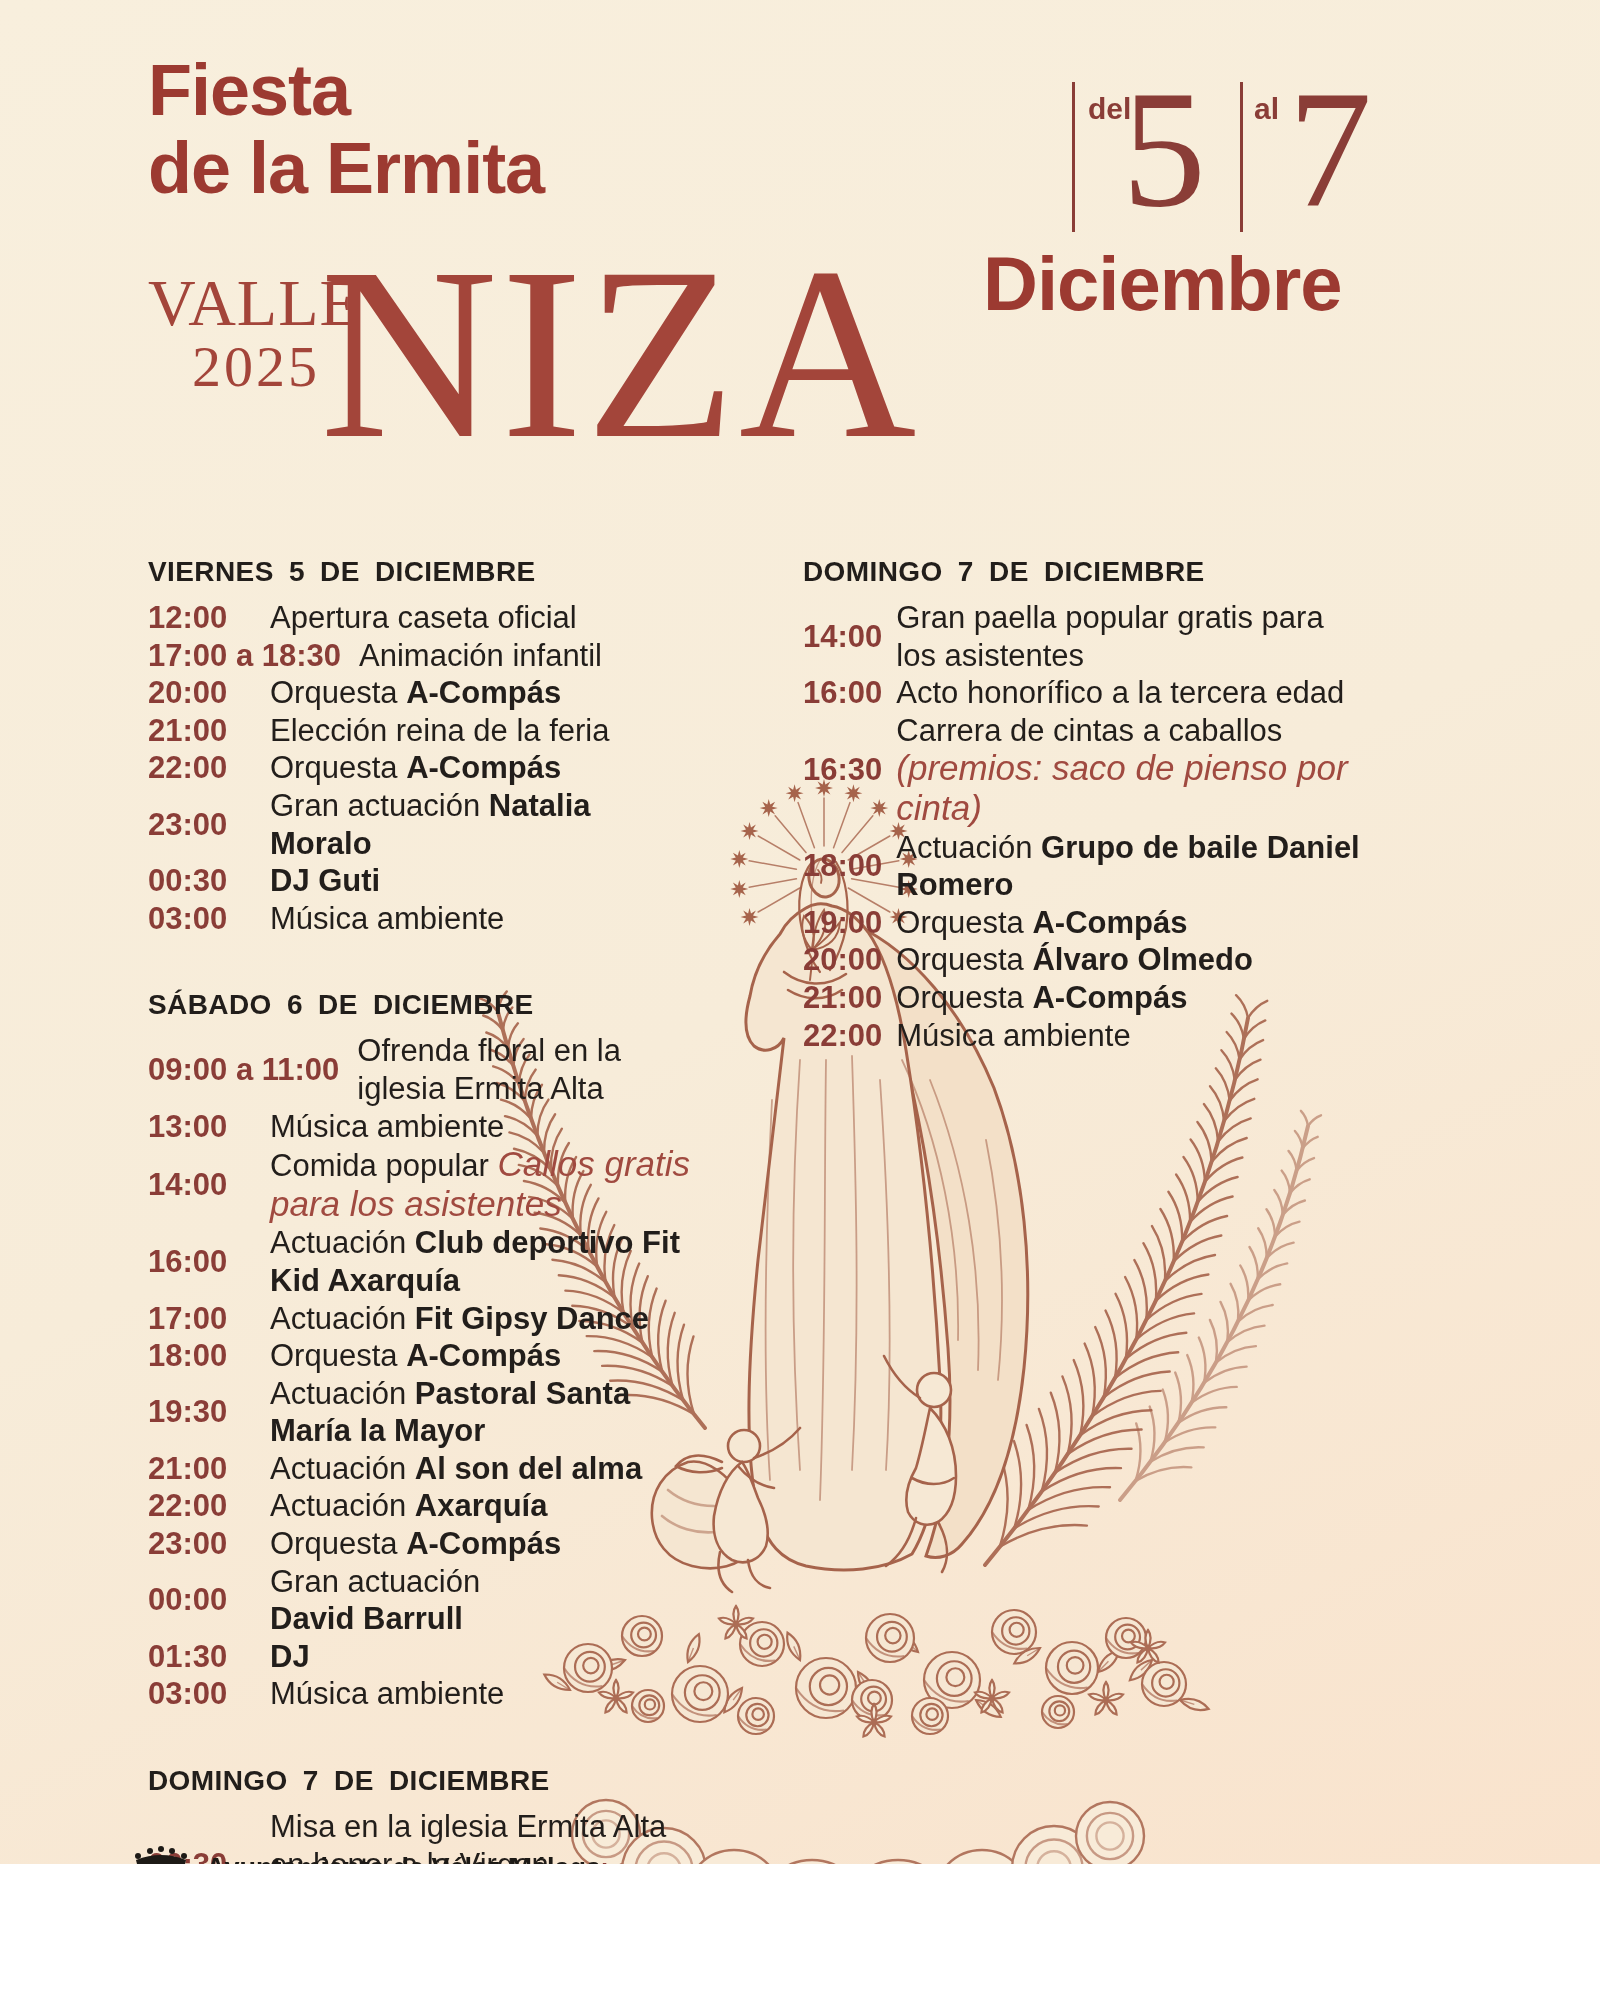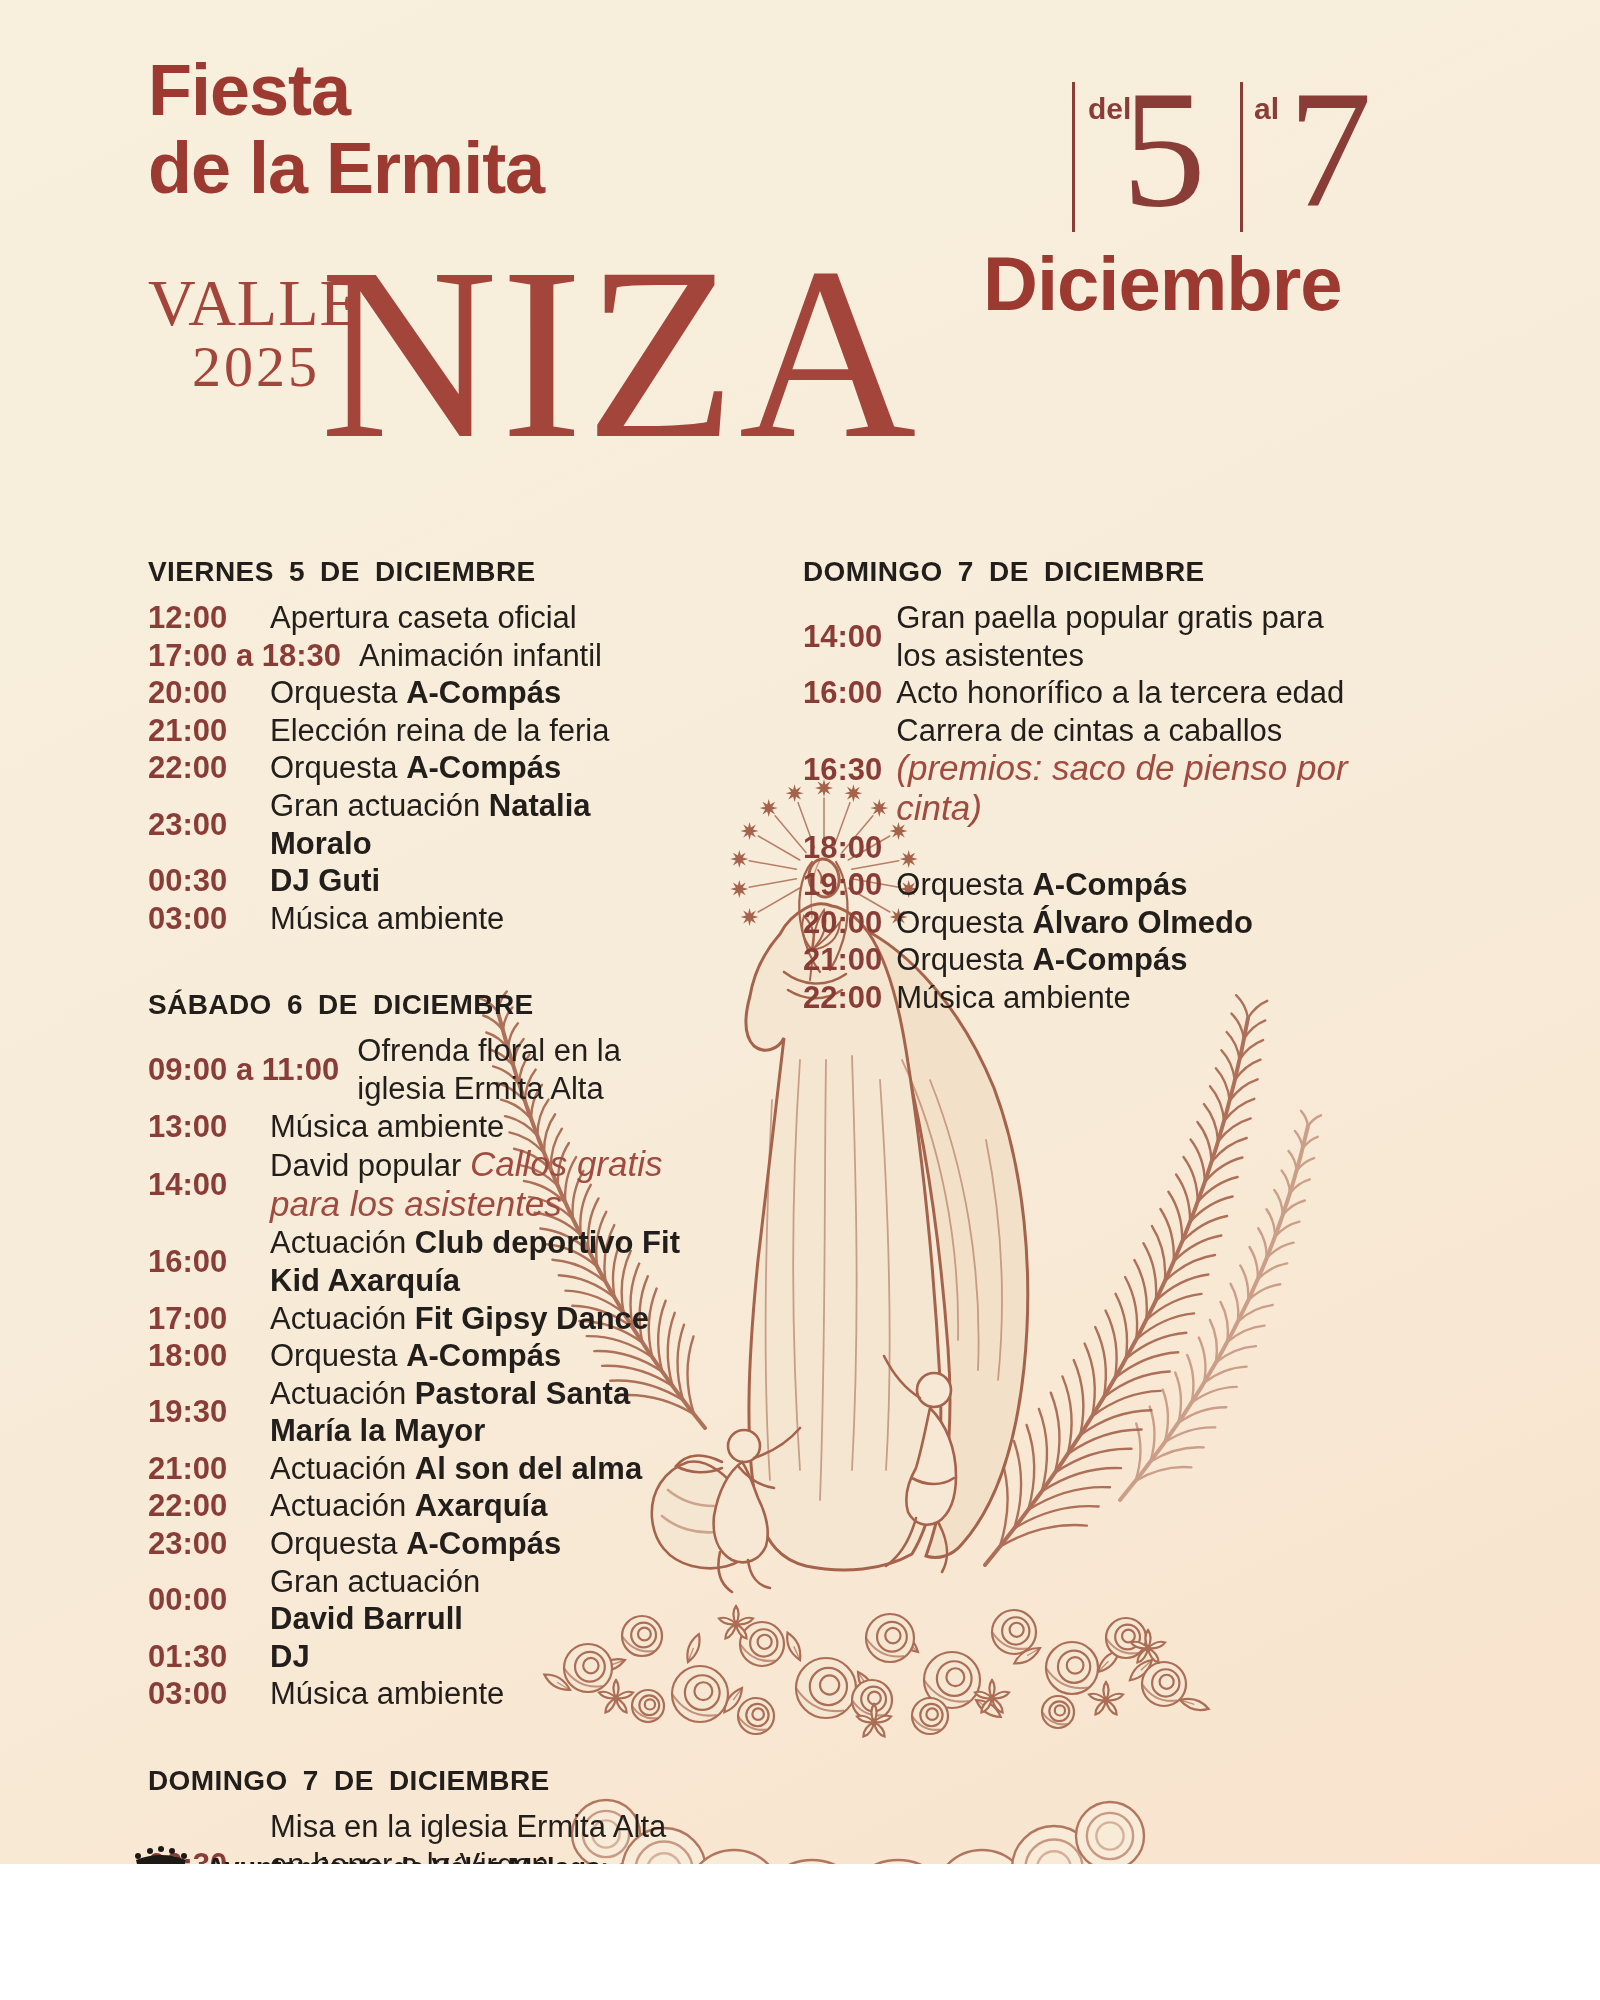--- a/index.html
+++ b/index.html
@@ -571,21 +571,21 @@
         </div>
         <div class="row">
           <span class="time">13:00</span>
           <div class="desc">
             <div class="line"><span class="seg">Música ambiente</span></div>
           </div>
         </div>
         <div class="row">
           <span class="time">14:00</span>
           <div class="desc">
-            <div class="line"><span class="seg">David popular </span><span class="seg i">Callos gratis para los asistentes</span></div>
+            <div class="line"><span class="seg">Comida popular </span><span class="seg i">Callos gratis para los asistentes</span></div>
           </div>
         </div>
         <div class="row">
           <span class="time">16:00</span>
           <div class="desc">
             <div class="line"><span class="seg">Actuación </span><span class="seg b">Club deportivo Fit Kid Axarquía</span></div>
           </div>
         </div>
         <div class="row">
           <span class="time">17:00</span>
@@ -684,20 +684,23 @@
         </div>
         <div class="row">
           <span class="time">16:30</span>
           <div class="desc">
             <div class="line"><span class="seg">Carrera de cintas a caballos</span></div>
             <div class="line"><span class="seg i">(premios: saco de pienso por cinta)</span></div>
           </div>
         </div>
         <div class="row">
           <span class="time">18:00</span>
+          <div class="desc">
+            <div class="line"><span class="seg">Actuación </span><span class="seg b">Grupo de baile Daniel Romero</span></div>
+          </div>
         </div>
         <div class="row">
           <span class="time">19:00</span>
           <div class="desc">
             <div class="line"><span class="seg">Orquesta </span><span class="seg b">A-Compás</span></div>
           </div>
         </div>
         <div class="row">
           <span class="time">20:00</span>
           <div class="desc">

